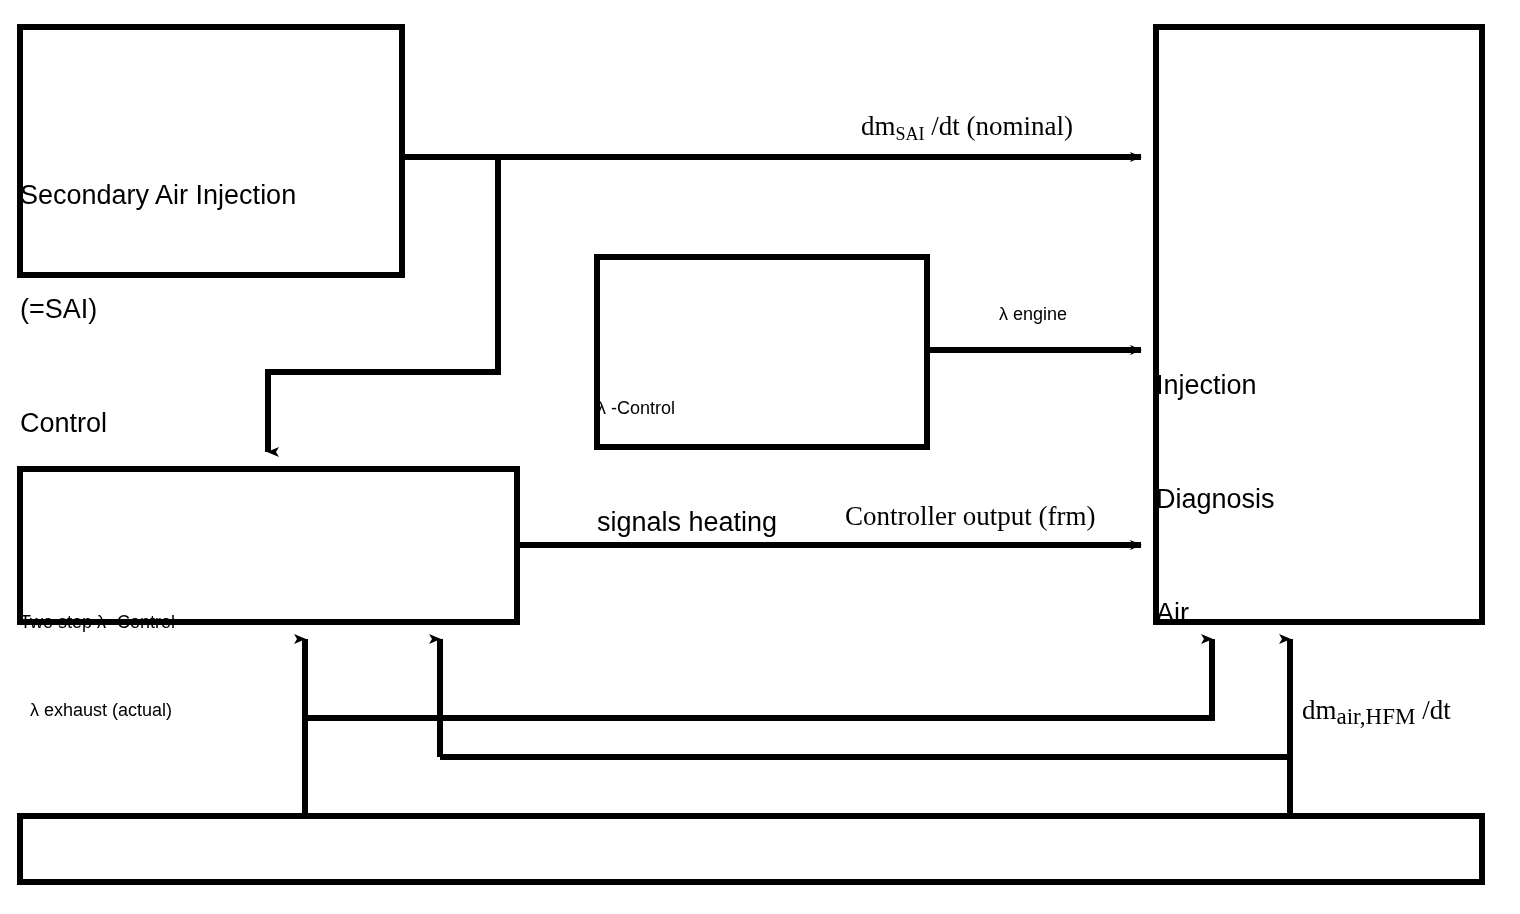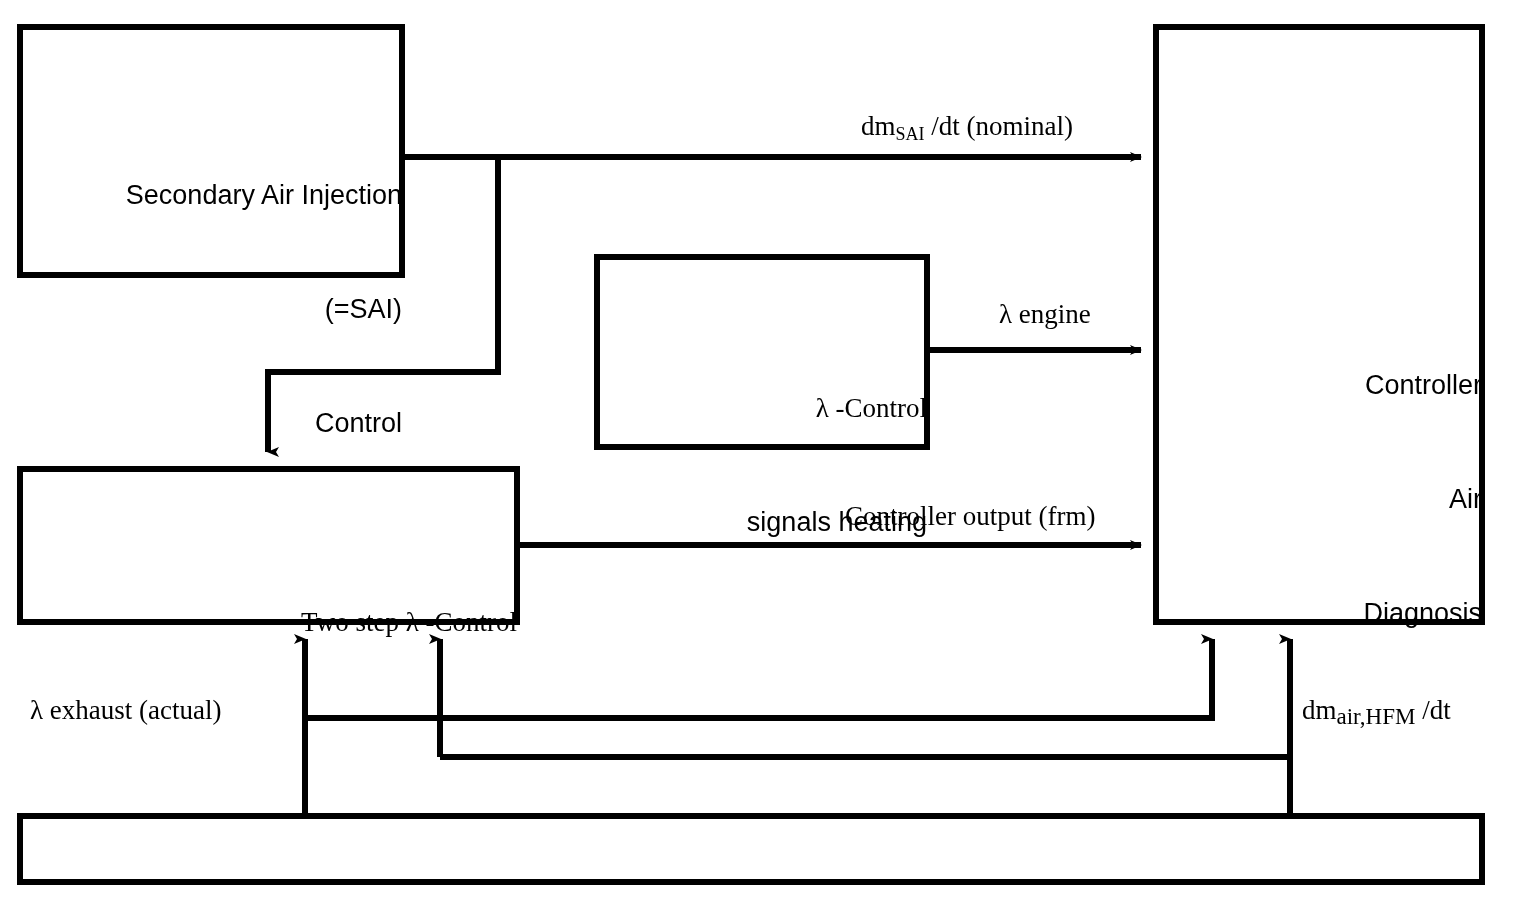--- a/index.html
+++ b/index.html
@@ -34,39 +34,39 @@
     stroke-width: 6;
     fill: none;
     stroke-linecap: butt;
     stroke-linejoin: miter;
   }
   .arrowhead {
     fill: #000000;
   }
   .box-label {
     position: absolute;
-    text-align: right;
+    text-align: left;
     color: #000000;
     font-family: "Liberation Sans", sans-serif;
     font-size: 27px;
     line-height: 38px;
     pointer-events: none;
     white-space: pre;
   }
   .edge-label {
     position: absolute;
     color: #000000;
     font-family: Liberation Serif, serif;
     font-size: 27px;
     line-height: 32px;
     white-space: nowrap;
   }
   .lam {
-    font-family: Liberation Serif, serif;
-    font-size: 27px;
+    font-family: Liberation Sans, sans-serif;
+    font-size: 18px;
   }
   .sub {
     font-size: 18px;
     vertical-align: baseline;
     position: relative;
     top: 5px;
   }
   .sub-wide {
     font-size: 23px;
     position: relative;
@@ -125,23 +125,23 @@
     <div>(=SAI)</div>
     <div>Control</div>
   </div>
 
   <div class="box-label" style="left:597px; top:313px; width:330px;">
     <div class="lam">λ -Control</div>
     <div>signals heating</div>
   </div>
 
   <div class="box-label" style="left:1156px; top:290px; width:326px;">
-    <div>Controller</div>
+    <div>Injection</div>
+    <div>Diagnosis</div>
     <div>Air</div>
-    <div>Diagnosis</div>
   </div>
 
   <div class="box-label lam" style="left:20px; top:527px; width:497px;">
     <div>Two step λ -Control</div>
   </div>
 
   <div class="box-label" style="left:20px; top:833px; width:1462px;">
     <div>Engine signals</div>
   </div>
 

